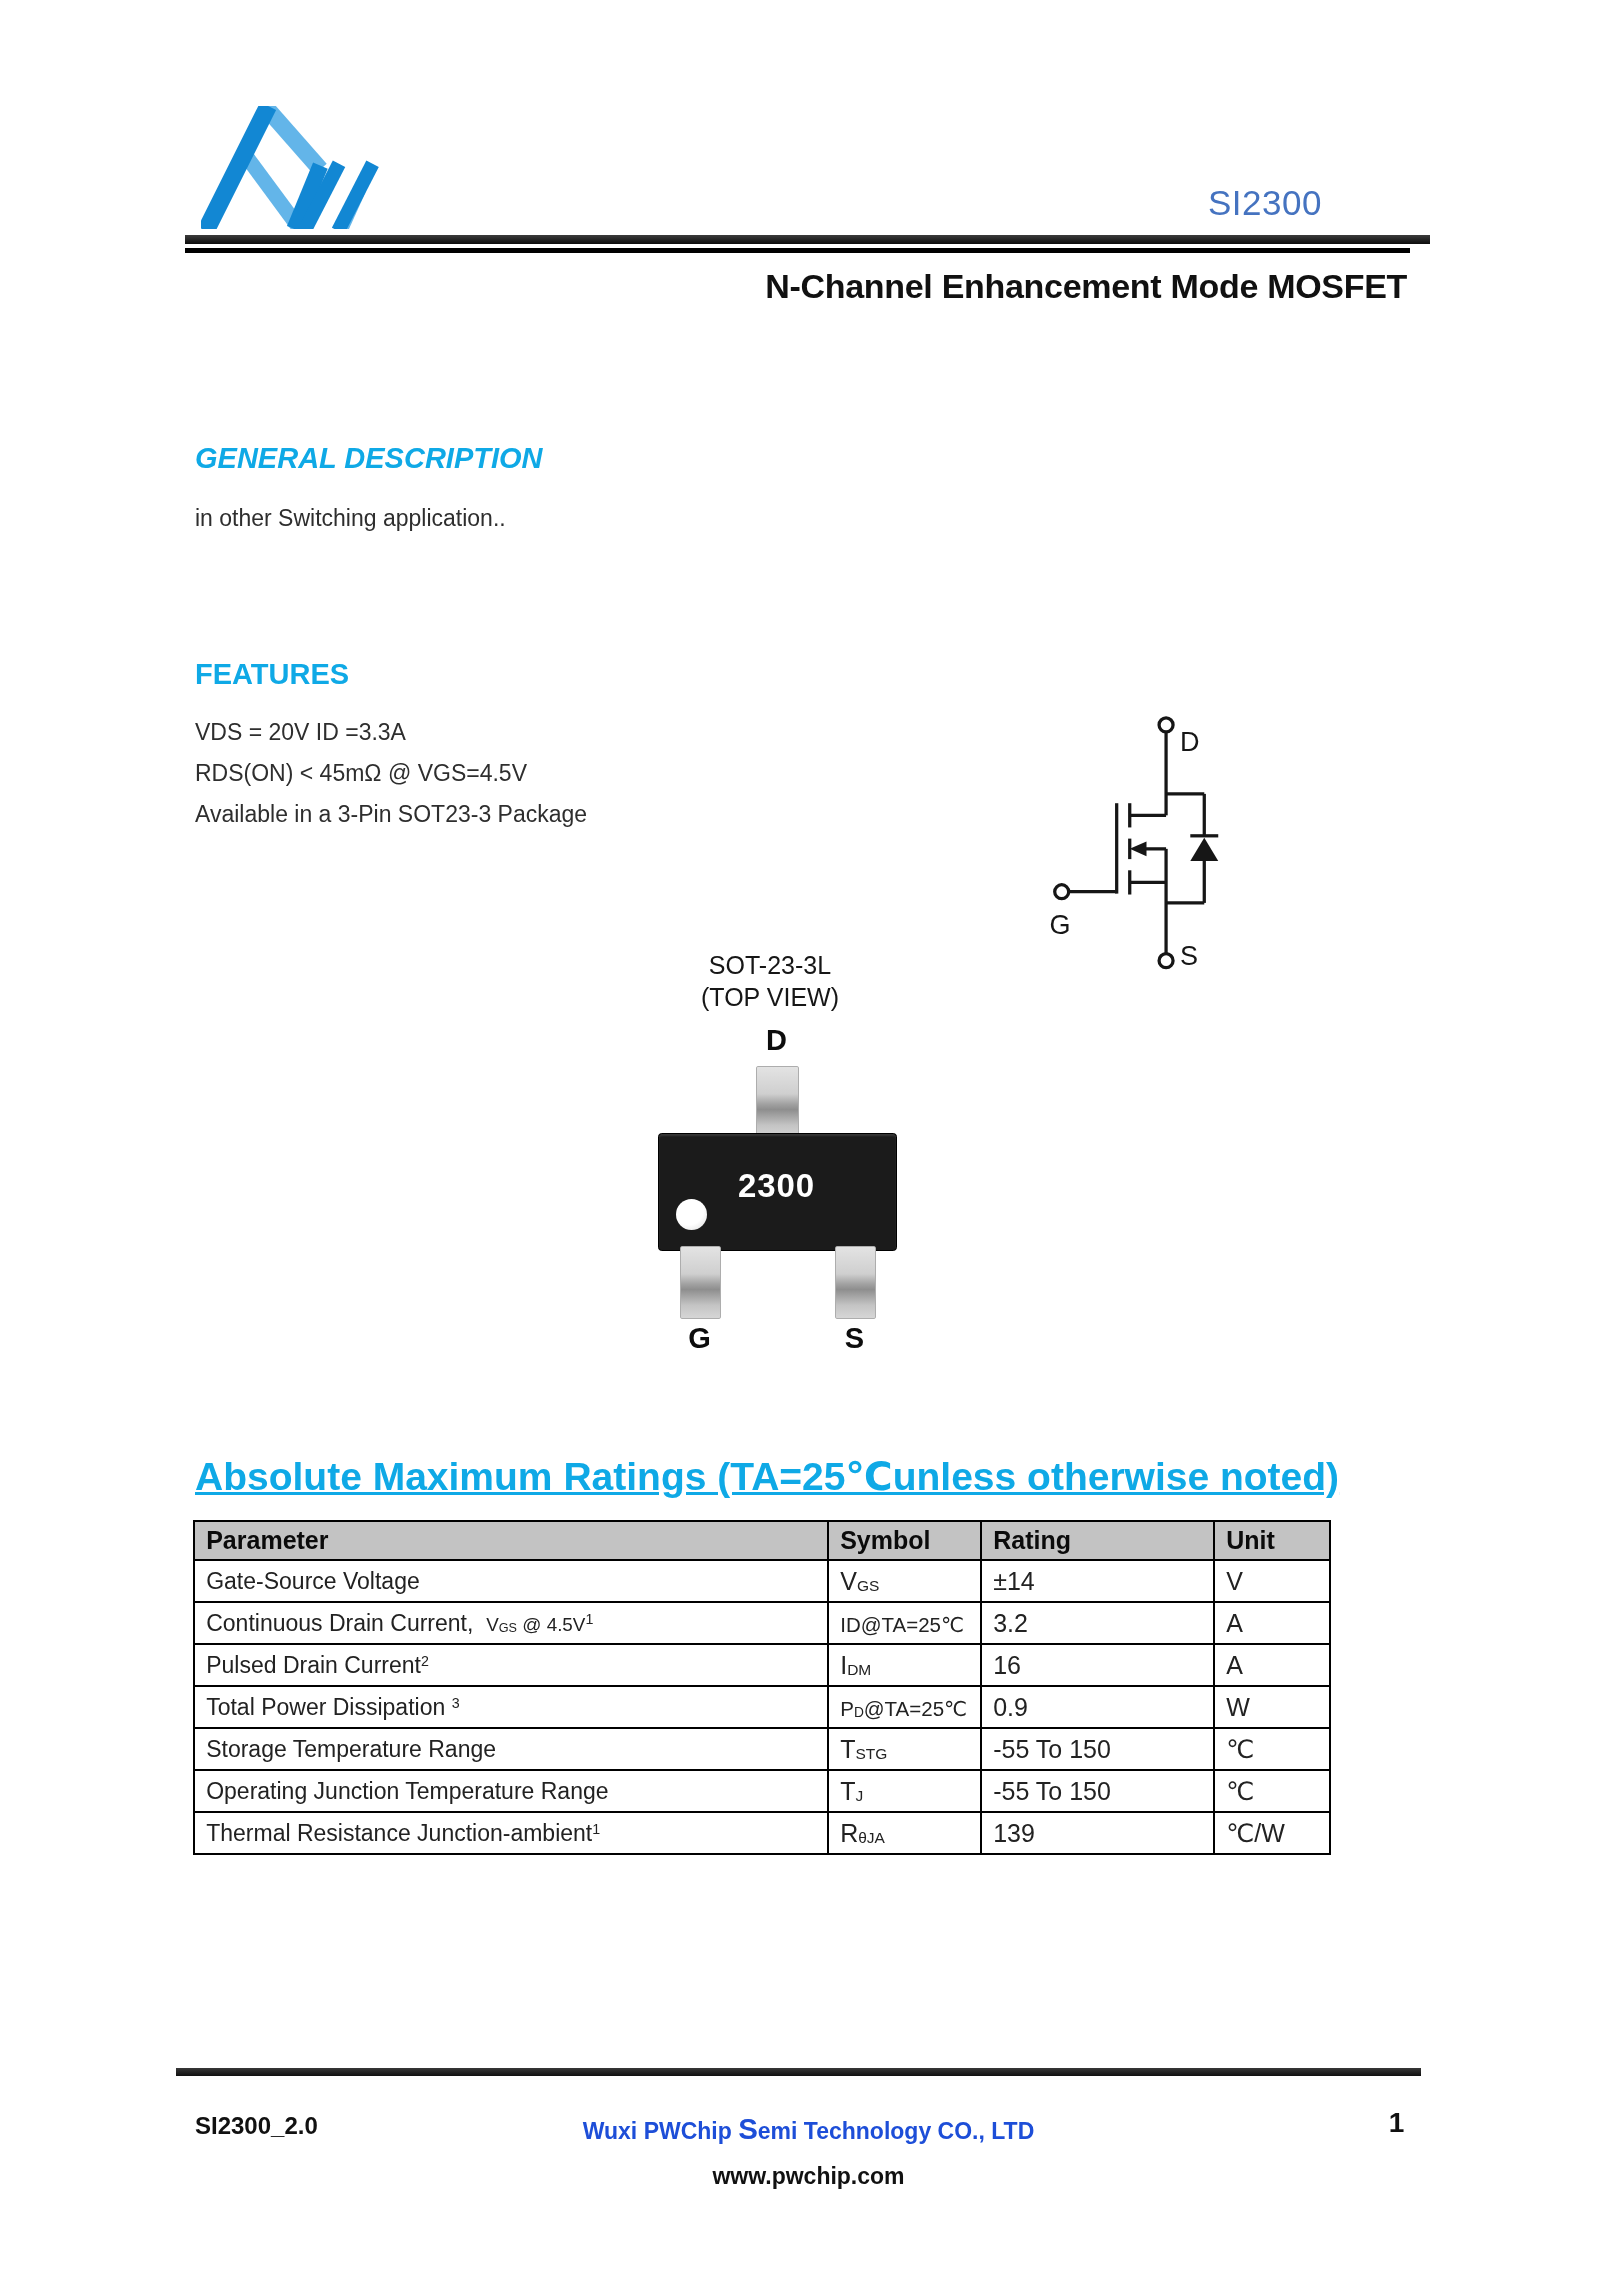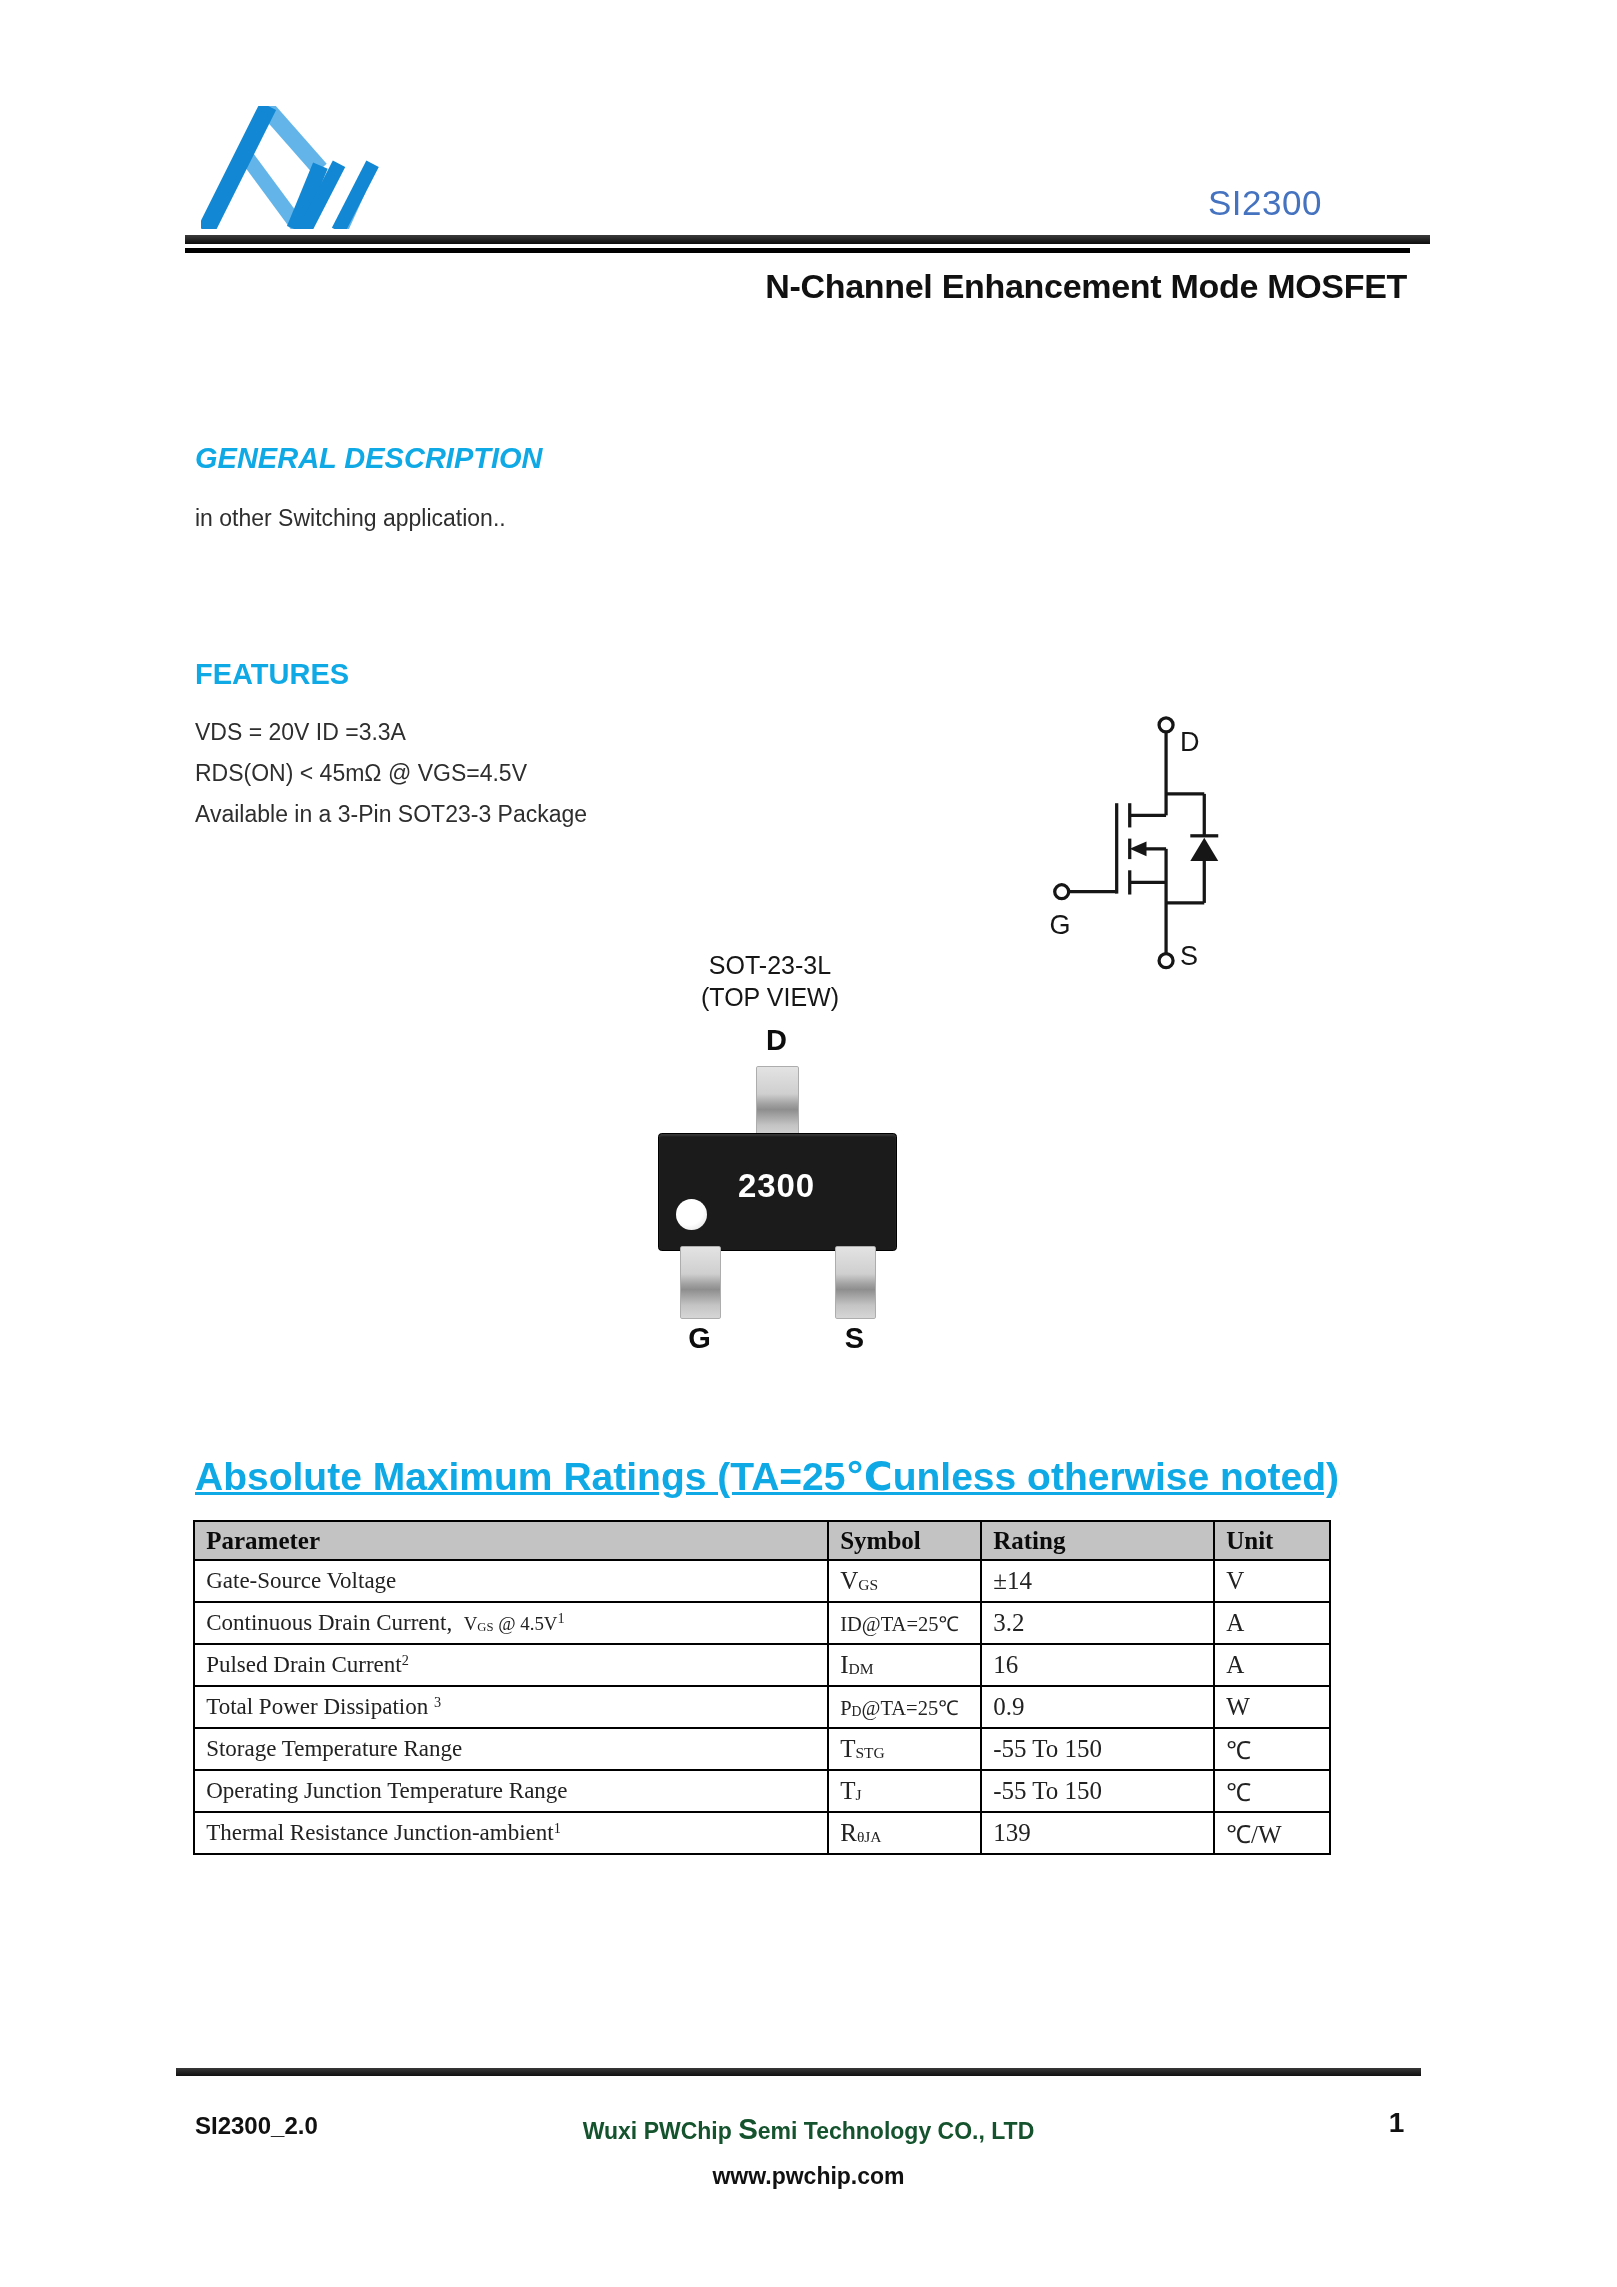--- a/index.html
+++ b/index.html
@@ -43,32 +43,32 @@
   .pin-top{left:756px;top:1066px;width:41px;height:71px;}
   .pin-gl{left:680px;top:1246px;width:39px;height:71px;}
   .pin-sr{left:835px;top:1246px;width:39px;height:71px;}
   .pkg-body{left:658px;top:1133px;width:237px;height:116px;background:var(--package_body);border:1.9px solid #000;border-radius:3.7px;box-shadow:inset 0 1.9px 1.9px rgba(255,255,255,0.12);}
   .pkg-marking{left:658px;top:1167px;width:237px;text-align:center;font-size:33px;font-weight:bold;color:#fff;letter-spacing:0.9px;}
   .pin1-dot{left:676px;top:1199px;width:31px;height:31px;border-radius:50%;background:radial-gradient(circle at 40% 35%,#ffffff 55%,#d9d9d9 100%);}
 
   
   .amr-heading{left:195px;top:1454px;font-size:39px;text-decoration:underline;}
   table.ratings{position:absolute;left:193px;top:1520px;width:1135px;border-collapse:collapse;table-layout:fixed;background:#fff;}
-  table.ratings th,table.ratings td{border:2.8px solid #000;padding:0 5.6px 0 11.2px;text-align:left;vertical-align:middle;white-space:nowrap;overflow:hidden;font-family:Liberation Serif, serif;}
+  table.ratings th,table.ratings td{border:2.8px solid #000;padding:0 5.6px 0 11.2px;text-align:left;vertical-align:middle;white-space:nowrap;overflow:hidden;}
   table.ratings th{height:37px;background:var(--table_header_bg);font-size:25px;color:#0b0b0b;}
   table.ratings td{height:40px;}
   td.col-parameter{font-size:23px;color:#222;}
   td.col-symbol{font-size:25px;color:#222;}
   td.col-rating{font-size:25px;color:#222;}
   td.col-unit{font-size:25px;color:#222;}
 
   
   .footer-rule{left:176px;top:2068px;width:1245px;height:7.5px;background:linear-gradient(#383838,#101010);}
   .footer-docid{left:195px;top:2112px;font-size:24px;font-weight:bold;color:#111;}
-  .footer-company{left:0;top:2112px;width:1617px;text-align:center;font-size:23px;font-weight:bold;color:#14532d;}
+  .footer-company{left:0;top:2112px;width:1617px;text-align:center;font-size:23px;font-weight:bold;color:#1d4ed8;}
   .footer-page{left:1374px;top:2107px;width:45px;text-align:center;font-size:28px;font-weight:bold;color:#111;}
   .footer-site{left:0;top:2163px;width:1617px;text-align:center;font-size:23px;font-weight:bold;color:#111;}
 </style>
 </head>
 <body>
 
 <div class="page">
 
   <svg class="abs logo" viewBox="0 0 194 132">
     <g fill="none" stroke-linecap="butt">

